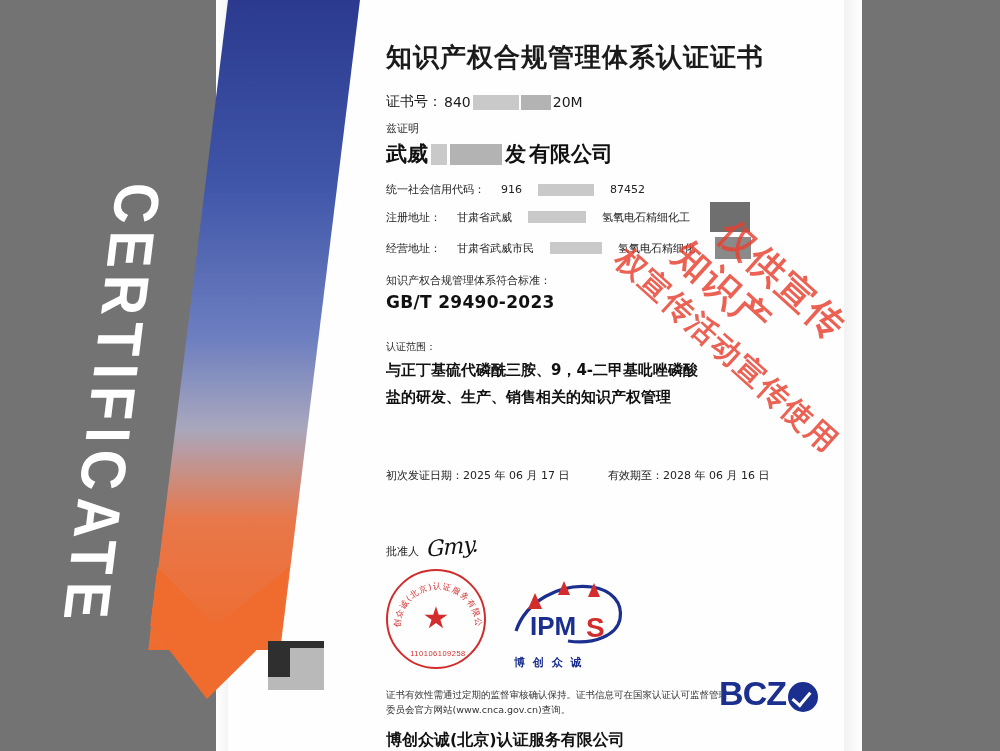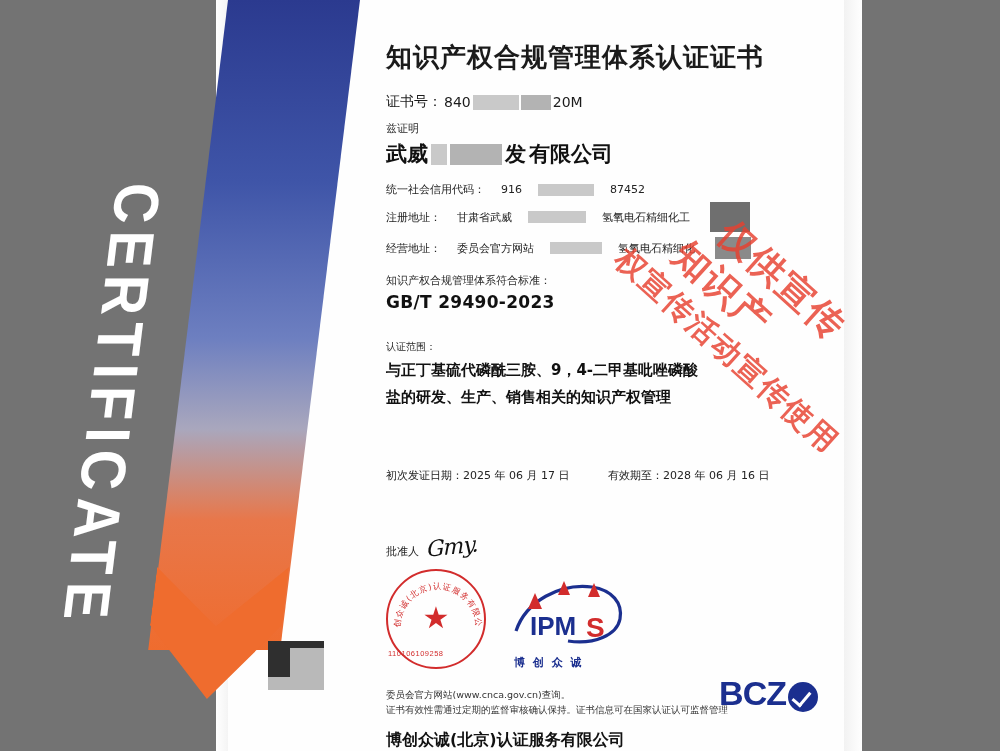--- a/index.html
+++ b/index.html
@@ -234,20 +234,21 @@
   .seal-arc-text {
     position: absolute;
     left: 0; top: 0;
     width: 100px; height: 100px;
   }
   .seal-bottom-num {
     position: absolute;
     left: 0;
     bottom: 9px;
     width: 100px;
+    text-align: center;
     color: #d22c2c;
     font-size: 7.5px;
     letter-spacing: .5px;
   }
   .ipms-logo {
     position: absolute;
     left: 122px;
     top: 6px;
     width: 120px;
     height: 88px;
@@ -405,21 +406,21 @@
       <div class="info-line">
         <span>注册地址：</span>
         <span>甘肃省武威</span>
         <span class="redact" style="width:58px;height:12px;"></span>
         <span>氢氧电石精细化工</span>
         <span class="redact dark" style="width:40px;height:30px;margin-left:4px;"></span>
       </div>
 
       <div class="info-line">
         <span>经营地址：</span>
-        <span>委员会官方网站</span>
+        <span>甘肃省武威市民</span>
         <span class="redact" style="width:52px;height:12px;"></span>
         <span>氢氧电石精细化</span>
         <span class="redact" style="width:36px;height:22px;margin-left:4px;background:#8a8a8a;"></span>
       </div>
 
       <div class="std-label">知识产权合规管理体系符合标准：</div>
       <div class="std-value">GB/T 29490-2023</div>
 
       <div class="scope-label">认证范围：</div>
       <div class="scope-value">与正丁基硫代磷酰三胺、9，4-二甲基吡唑磷酸</div>
@@ -458,22 +459,22 @@
           <path d="M20 34 L27 18 L34 34 Z" fill="#d22c2c"></path>
           <path d="M50 20 L56 6 L62 20 Z" fill="#d22c2c"></path>
           <path d="M80 22 L86 8 L92 22 Z" fill="#d22c2c"></path>
           <text x="22" y="60" font-size="26" font-weight="bold" fill="#1b2f8f" font-family="Liberation Sans, sans-serif">IPM</text>
           <text x="78" y="62" font-size="28" font-weight="bold" fill="#d22c2c" font-family="Liberation Sans, sans-serif">S</text>
         </svg>
         <div class="ipms-text">博 创 众 诚</div>
       </div>
 
       <div class="fineprint">
+        <div>证书有效性需通过定期的监督审核确认保持。证书信息可在国家认证认可监督管理</div>
         <div>委员会官方网站(www.cnca.gov.cn)查询。</div>
-        <div>证书有效性需通过定期的监督审核确认保持。证书信息可在国家认证认可监督管理</div>
       </div>
 
       <div class="footer-org">博创众诚(北京)认证服务有限公司</div>
       <div class="footer-addr">北京市丰台区城南嘉园益城园16号楼12层3-1211</div>
     </div>
 
     <div class="bczc-logo">
       <span>BCZ</span>
       <span class="bczc-check"></span>
     </div>

